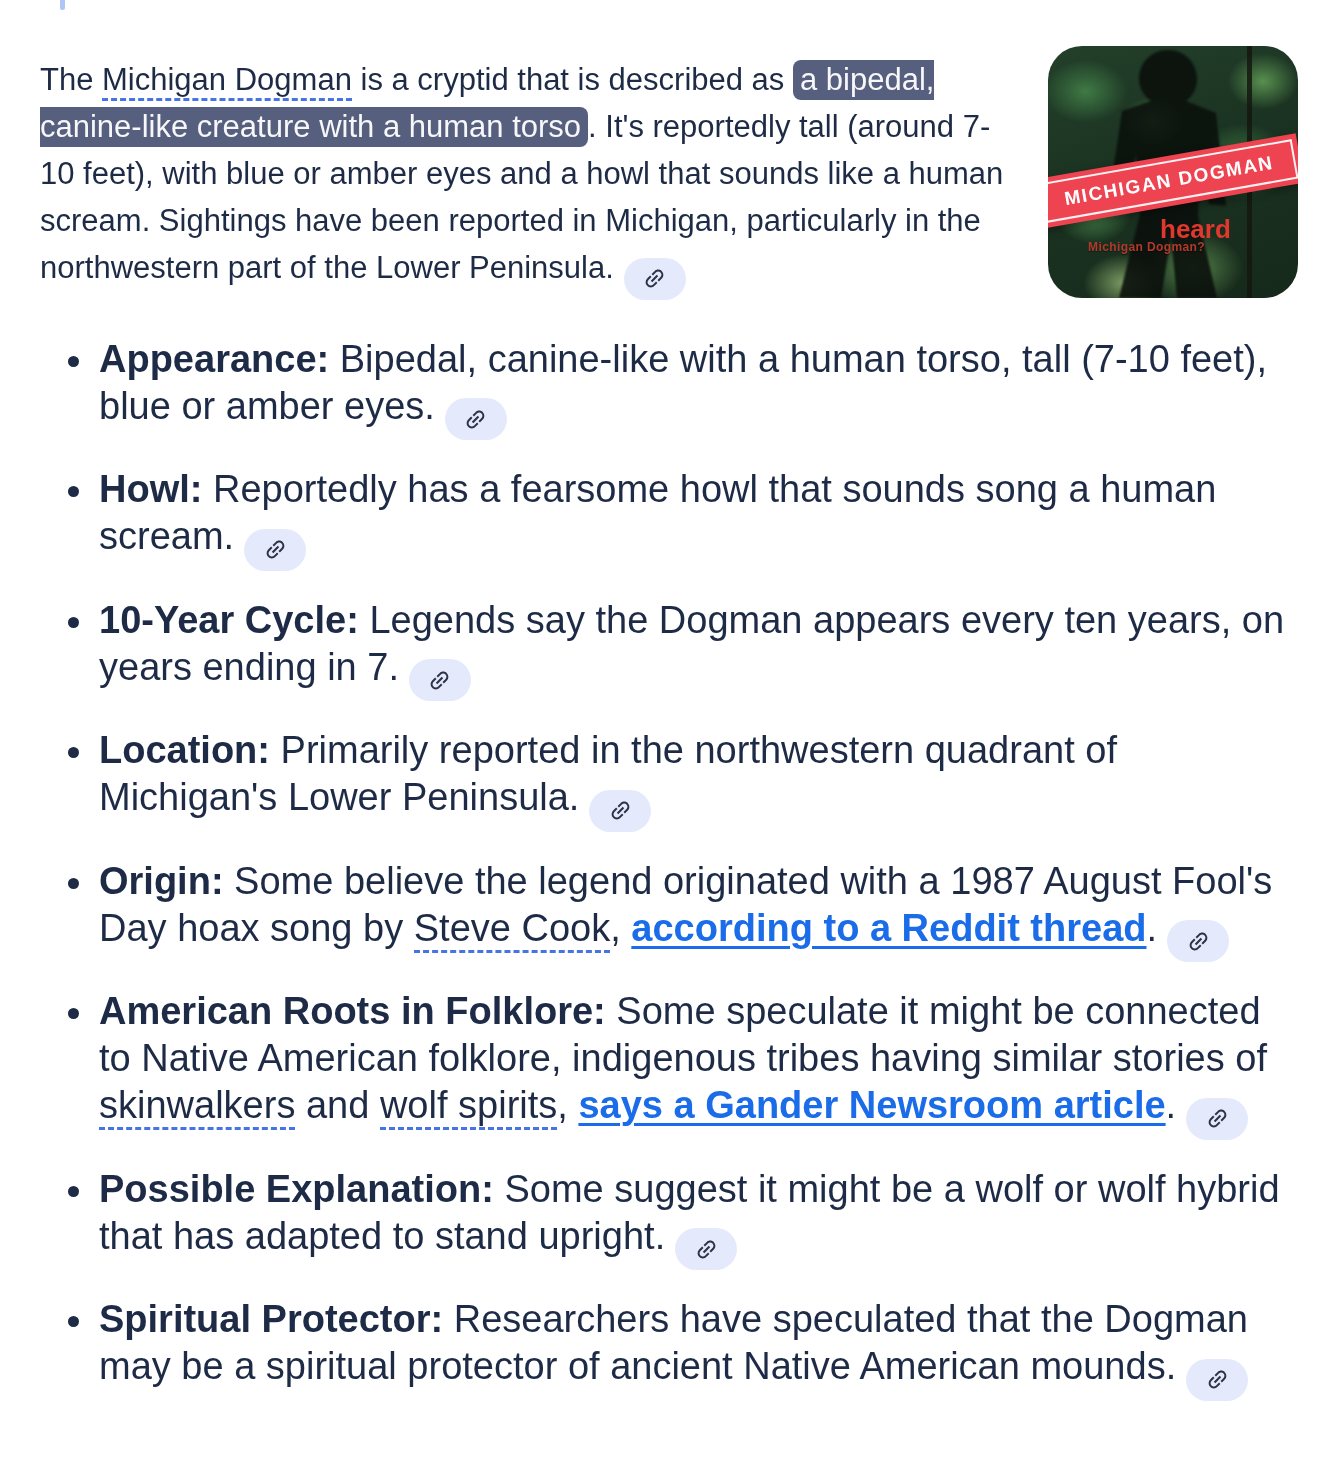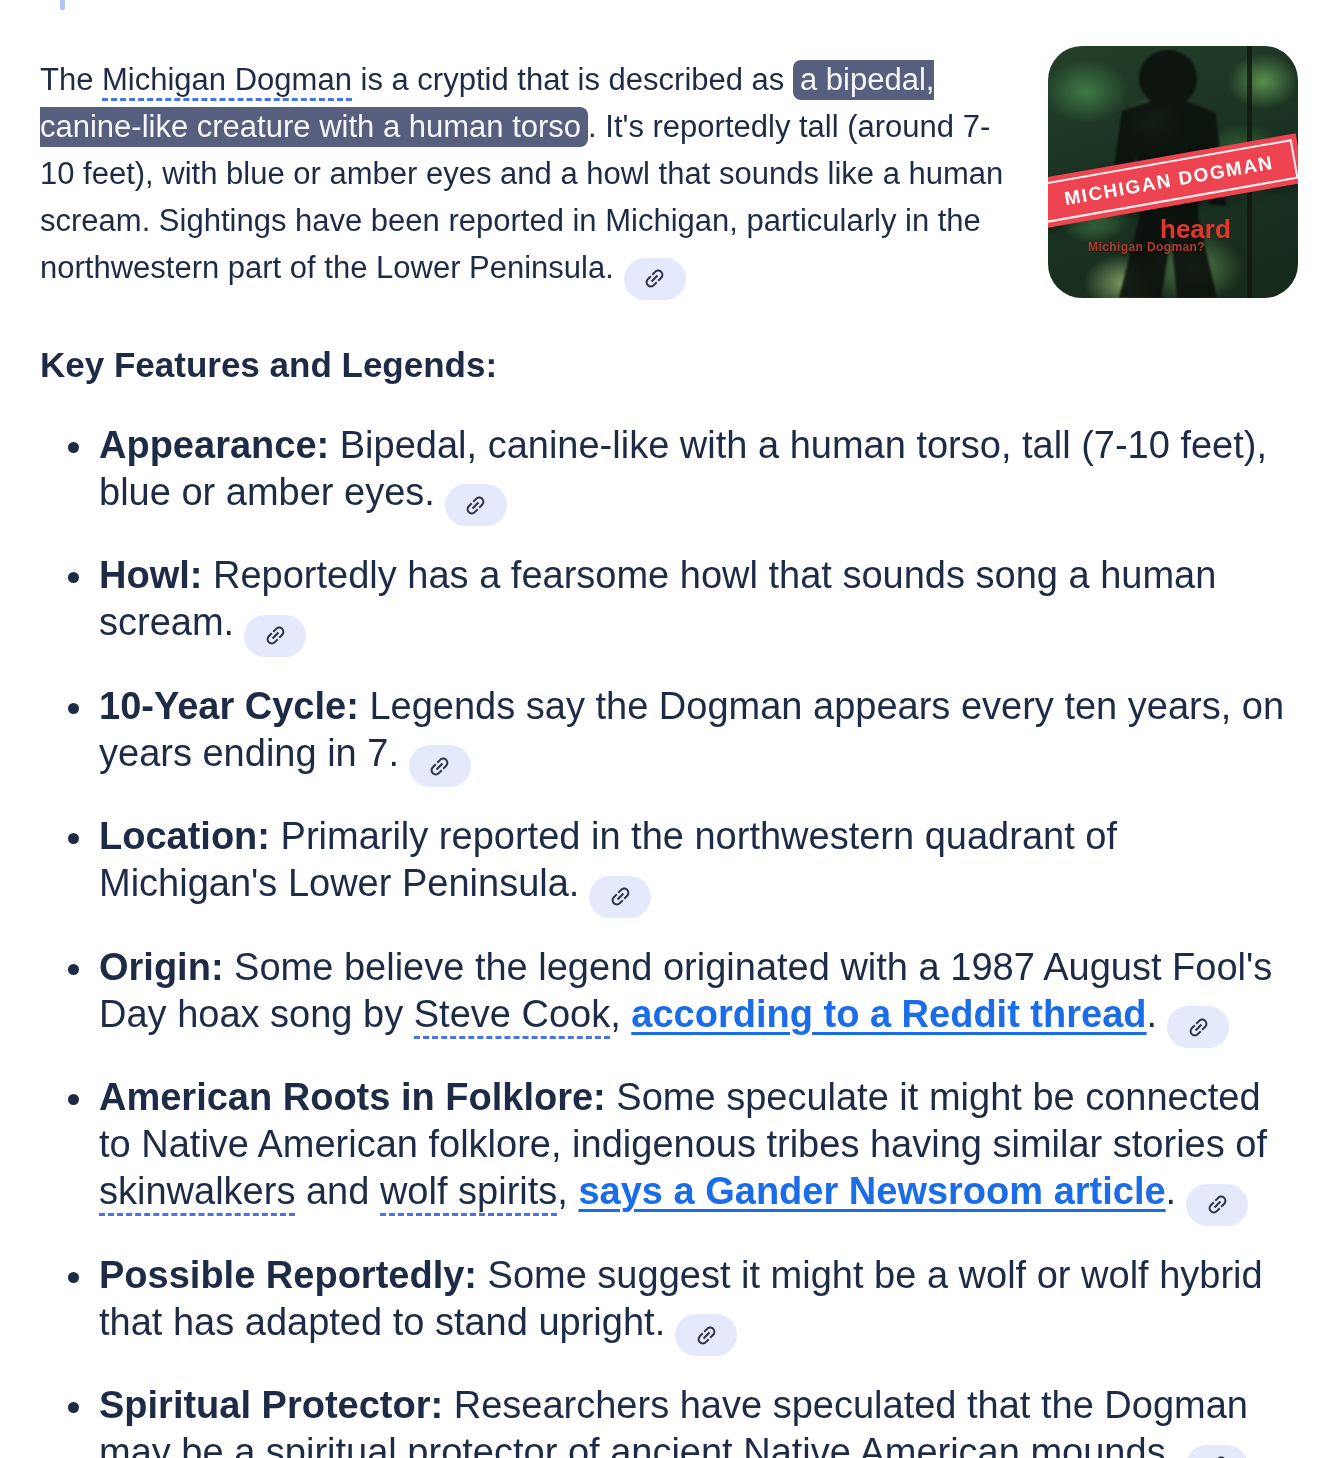--- a/index.html
+++ b/index.html
@@ -68,21 +68,20 @@
       </svg>
       <div class="rope"></div>
       <div class="ht-lg">heard</div>
       <div class="ht-sm">Michigan Dogman?</div>
       <div class="banner">
         <div class="banner-inner">MICHIGAN DOGMAN</div>
       </div>
     </div>
   </div>
 
-  <h2>Key Features and Legends:</h2>
 
   <ul>
     <li><span class="b">Appearance:</span><span> Bipedal, canine-like with a human torso, tall (7-10 feet), blue or amber eyes.</span><span class="pill" role="button">
           <svg viewBox="0 0 24 24" width="25" height="25" aria-hidden="true">
             <g transform="rotate(-45 12 12)">
               <path fill="#2b3347" d="M3.9,12c0-1.71,1.39-3.1,3.1-3.1h4V7H7c-2.76,0-5,2.24-5,5s2.24,5,5,5h4v-1.9H7C5.29,15.1,3.9,13.71,3.9,12z M8,13h8v-2H8V13z M17,7h-4v1.9h4c1.71,0,3.1,1.39,3.1,3.1s-1.39,3.1-3.1,3.1h-4V17h4c2.76,0,5-2.24,5-5S19.76,7,17,7z"></path>
             </g>
           </svg>
         </span></li>
 
@@ -119,21 +118,21 @@
         </span></li>
 
     <li><span class="b">American Roots in Folklore:</span><span> Some speculate it might be connected to Native American folklore, indigenous tribes having similar stories of </span><span class="dotted">skinwalkers</span><span> and </span><span class="dotted">wolf spirits</span><span>, </span><a class="link">says a Gander Newsroom article</a><span>.</span><span class="pill" role="button">
           <svg viewBox="0 0 24 24" width="25" height="25" aria-hidden="true">
             <g transform="rotate(-45 12 12)">
               <path fill="#2b3347" d="M3.9,12c0-1.71,1.39-3.1,3.1-3.1h4V7H7c-2.76,0-5,2.24-5,5s2.24,5,5,5h4v-1.9H7C5.29,15.1,3.9,13.71,3.9,12z M8,13h8v-2H8V13z M17,7h-4v1.9h4c1.71,0,3.1,1.39,3.1,3.1s-1.39,3.1-3.1,3.1h-4V17h4c2.76,0,5-2.24,5-5S19.76,7,17,7z"></path>
             </g>
           </svg>
         </span></li>
 
-    <li><span class="b">Possible Reportedly:</span><span> Some suggest it might be a wolf or wolf hybrid that has adapted to stand upright.</span><span class="pill" role="button">
+    <li><span class="b">Possible Explanation:</span><span> Some suggest it might be a wolf or wolf hybrid that has adapted to stand upright.</span><span class="pill" role="button">
           <svg viewBox="0 0 24 24" width="25" height="25" aria-hidden="true">
             <g transform="rotate(-45 12 12)">
               <path fill="#2b3347" d="M3.9,12c0-1.71,1.39-3.1,3.1-3.1h4V7H7c-2.76,0-5,2.24-5,5s2.24,5,5,5h4v-1.9H7C5.29,15.1,3.9,13.71,3.9,12z M8,13h8v-2H8V13z M17,7h-4v1.9h4c1.71,0,3.1,1.39,3.1,3.1s-1.39,3.1-3.1,3.1h-4V17h4c2.76,0,5-2.24,5-5S19.76,7,17,7z"></path>
             </g>
           </svg>
         </span></li>
 
     <li><span class="b">Spiritual Protector:</span><span> Researchers have speculated that the Dogman may be a spiritual protector of ancient Native American mounds.</span><span class="pill" role="button">
           <svg viewBox="0 0 24 24" width="25" height="25" aria-hidden="true">
             <g transform="rotate(-45 12 12)">

